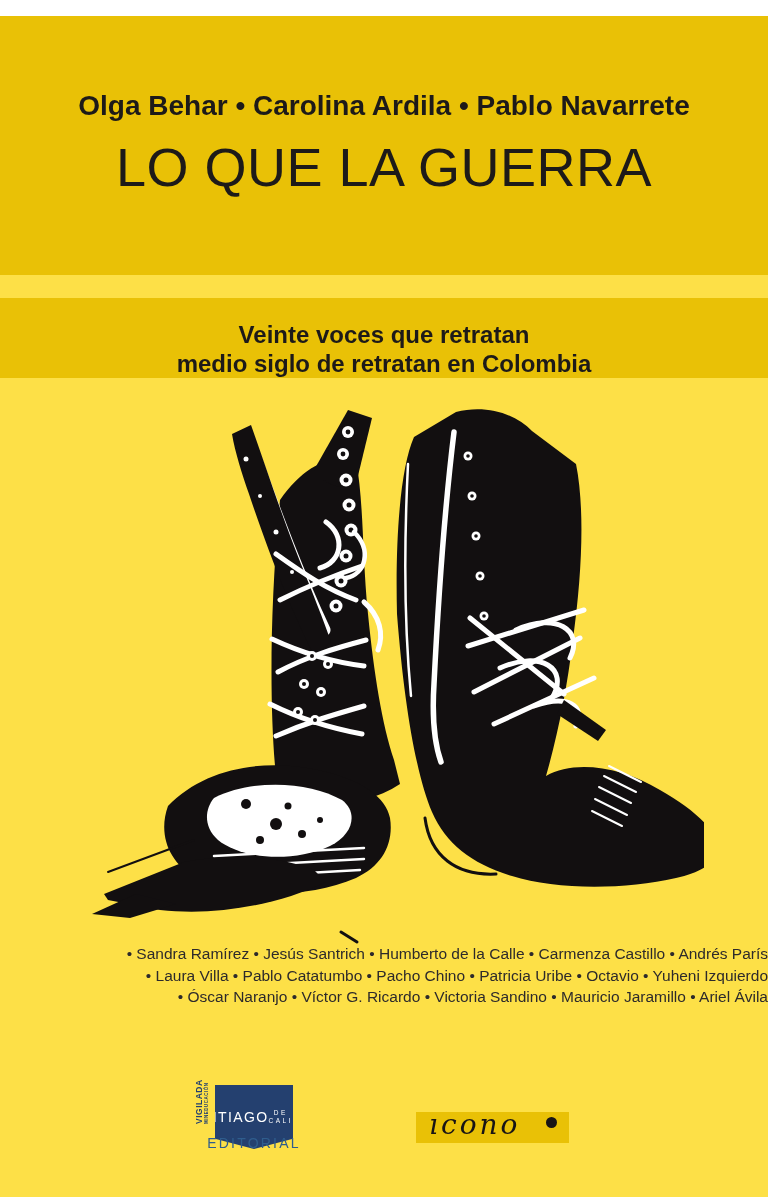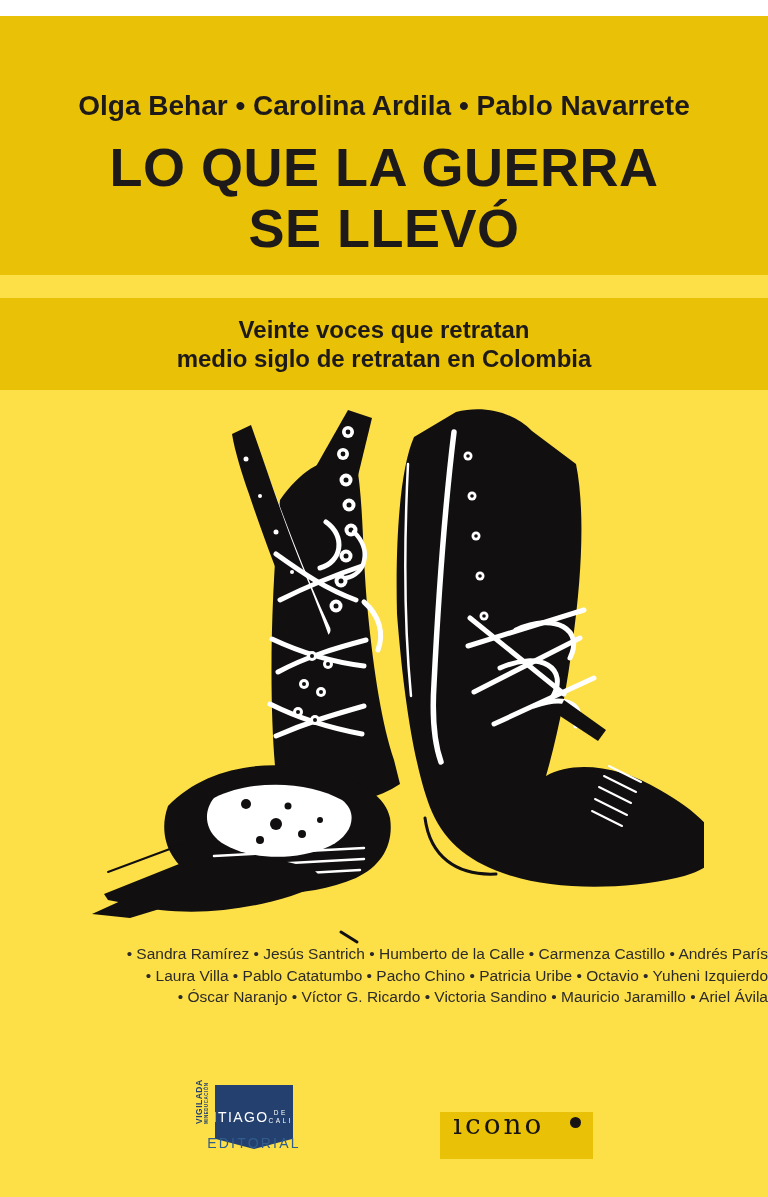--- a/index.html
+++ b/index.html
@@ -15,29 +15,29 @@
     position:absolute; left:0; top:0; width:768px; height:259px;
     background:#E9C106;
   }
   .authors {
     position:absolute; left:0; top:74px; width:768px;
     text-align:center; font-size:28px; font-weight:bold; color:#1d1a19;
     letter-spacing:0;
   }
   .title {
     position:absolute; left:0; top:121px; width:768px;
-    text-align:center; font-weight:bold; color:#1d1a19;
+    text-align:center; font-weight:normal; color:#1d1a19;
     font-size:54px; line-height:61px; letter-spacing:0.5px;
   }
 
   
   .band-sub {
-    position:absolute; left:0; top:282px; width:768px; height:92px;
+    position:absolute; left:0; top:282px; width:768px; height:80px;
     background:#E9C106; display:flex; flex-direction:column;
-    justify-content:center; align-items:center;
+    justify-content:flex-end; align-items:center;
   }
   .subtitle {
     text-align:center; font-weight:bold; color:#1d1a19;
     font-size:24px; line-height:29px;
   }
 
   
   .boots-wrap {
     position:absolute; left:64px; top:388px; width:640px; height:560px;
     pointer-events:none;
@@ -77,43 +77,43 @@
   .usc-l1 { font-size:7px; letter-spacing:1.1px; line-height:8px; }
   .usc-l2 { font-size:14px; letter-spacing:1.4px; line-height:11px; }
   .usc-l3 { font-size:6.5px; letter-spacing:2.5px; line-height:8px; }
   .editorial {
     position:absolute; left:8px; top:66px; width:102px; text-align:center;
     color:#2F5D8D; font-size:14px; letter-spacing:2.2px; font-weight:normal;
   }
 
   
   .icono {
-    position:absolute; left:440px; top:1096px; width:153px; height:47px;
+    position:absolute; left:416px; top:1096px; width:153px; height:31px;
     background:#E9C106;
+    font-style:italic;
   }
   .icono-text {
     position:absolute; left:13px; top:-6px;
     font-family:"DejaVu Serif", serif; font-size:28px; color:#181415;
     letter-spacing:3px; line-height:38px;
   }
   .icono-dot {
     position:absolute; left:130px; top:5px; width:11px; height:11px;
     border-radius:50%; background:#181415;
   }
 </style>
 </head>
 <body>
 
 <div id="page">
 
   <div class="band-top">
     <div class="authors">Olga Behar • Carolina Ardila • Pablo Navarrete</div>
     <div class="title">
       <div>LO QUE LA GUERRA</div>
-      <div>SE LLEVÓ</div>
     </div>
   </div>
 
   <div class="band-sub">
     <div class="subtitle">Veinte voces que retratan</div>
     <div class="subtitle">medio siglo de retratan en Colombia</div>
   </div>
 
   <div class="boots-wrap">
     <svg width="640" height="560" viewBox="0 0 640 560" xmlns="http://www.w3.org/2000/svg">

